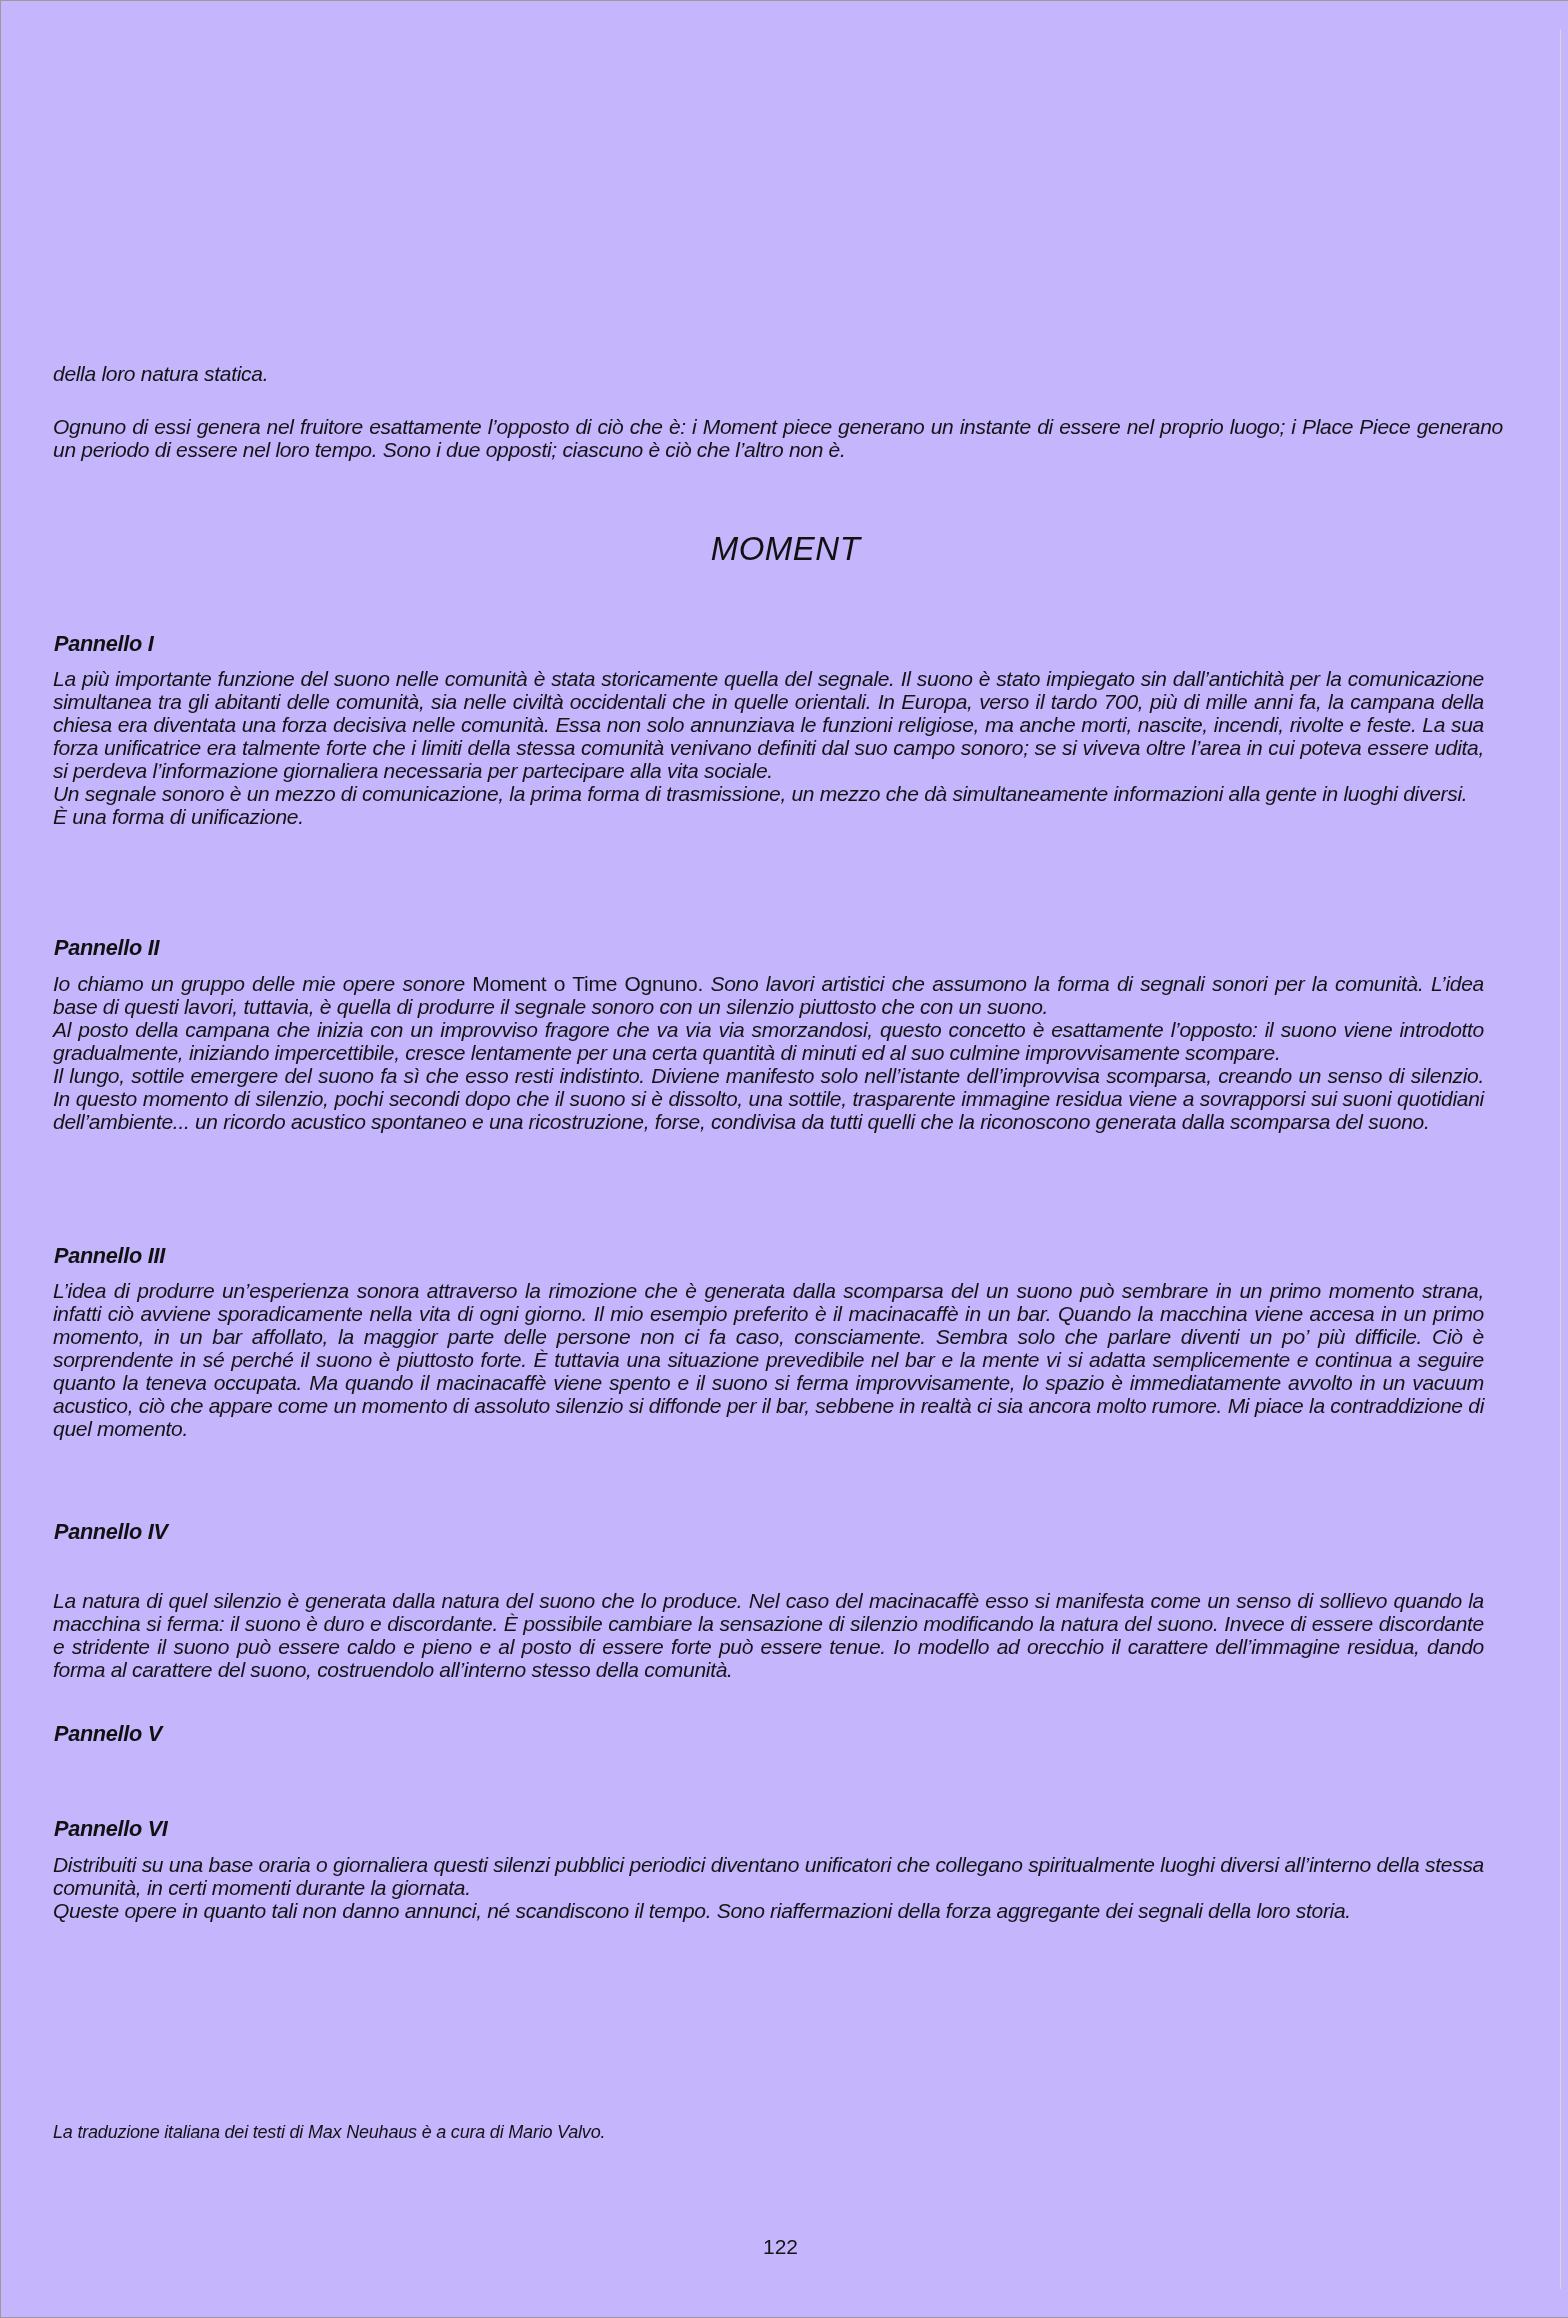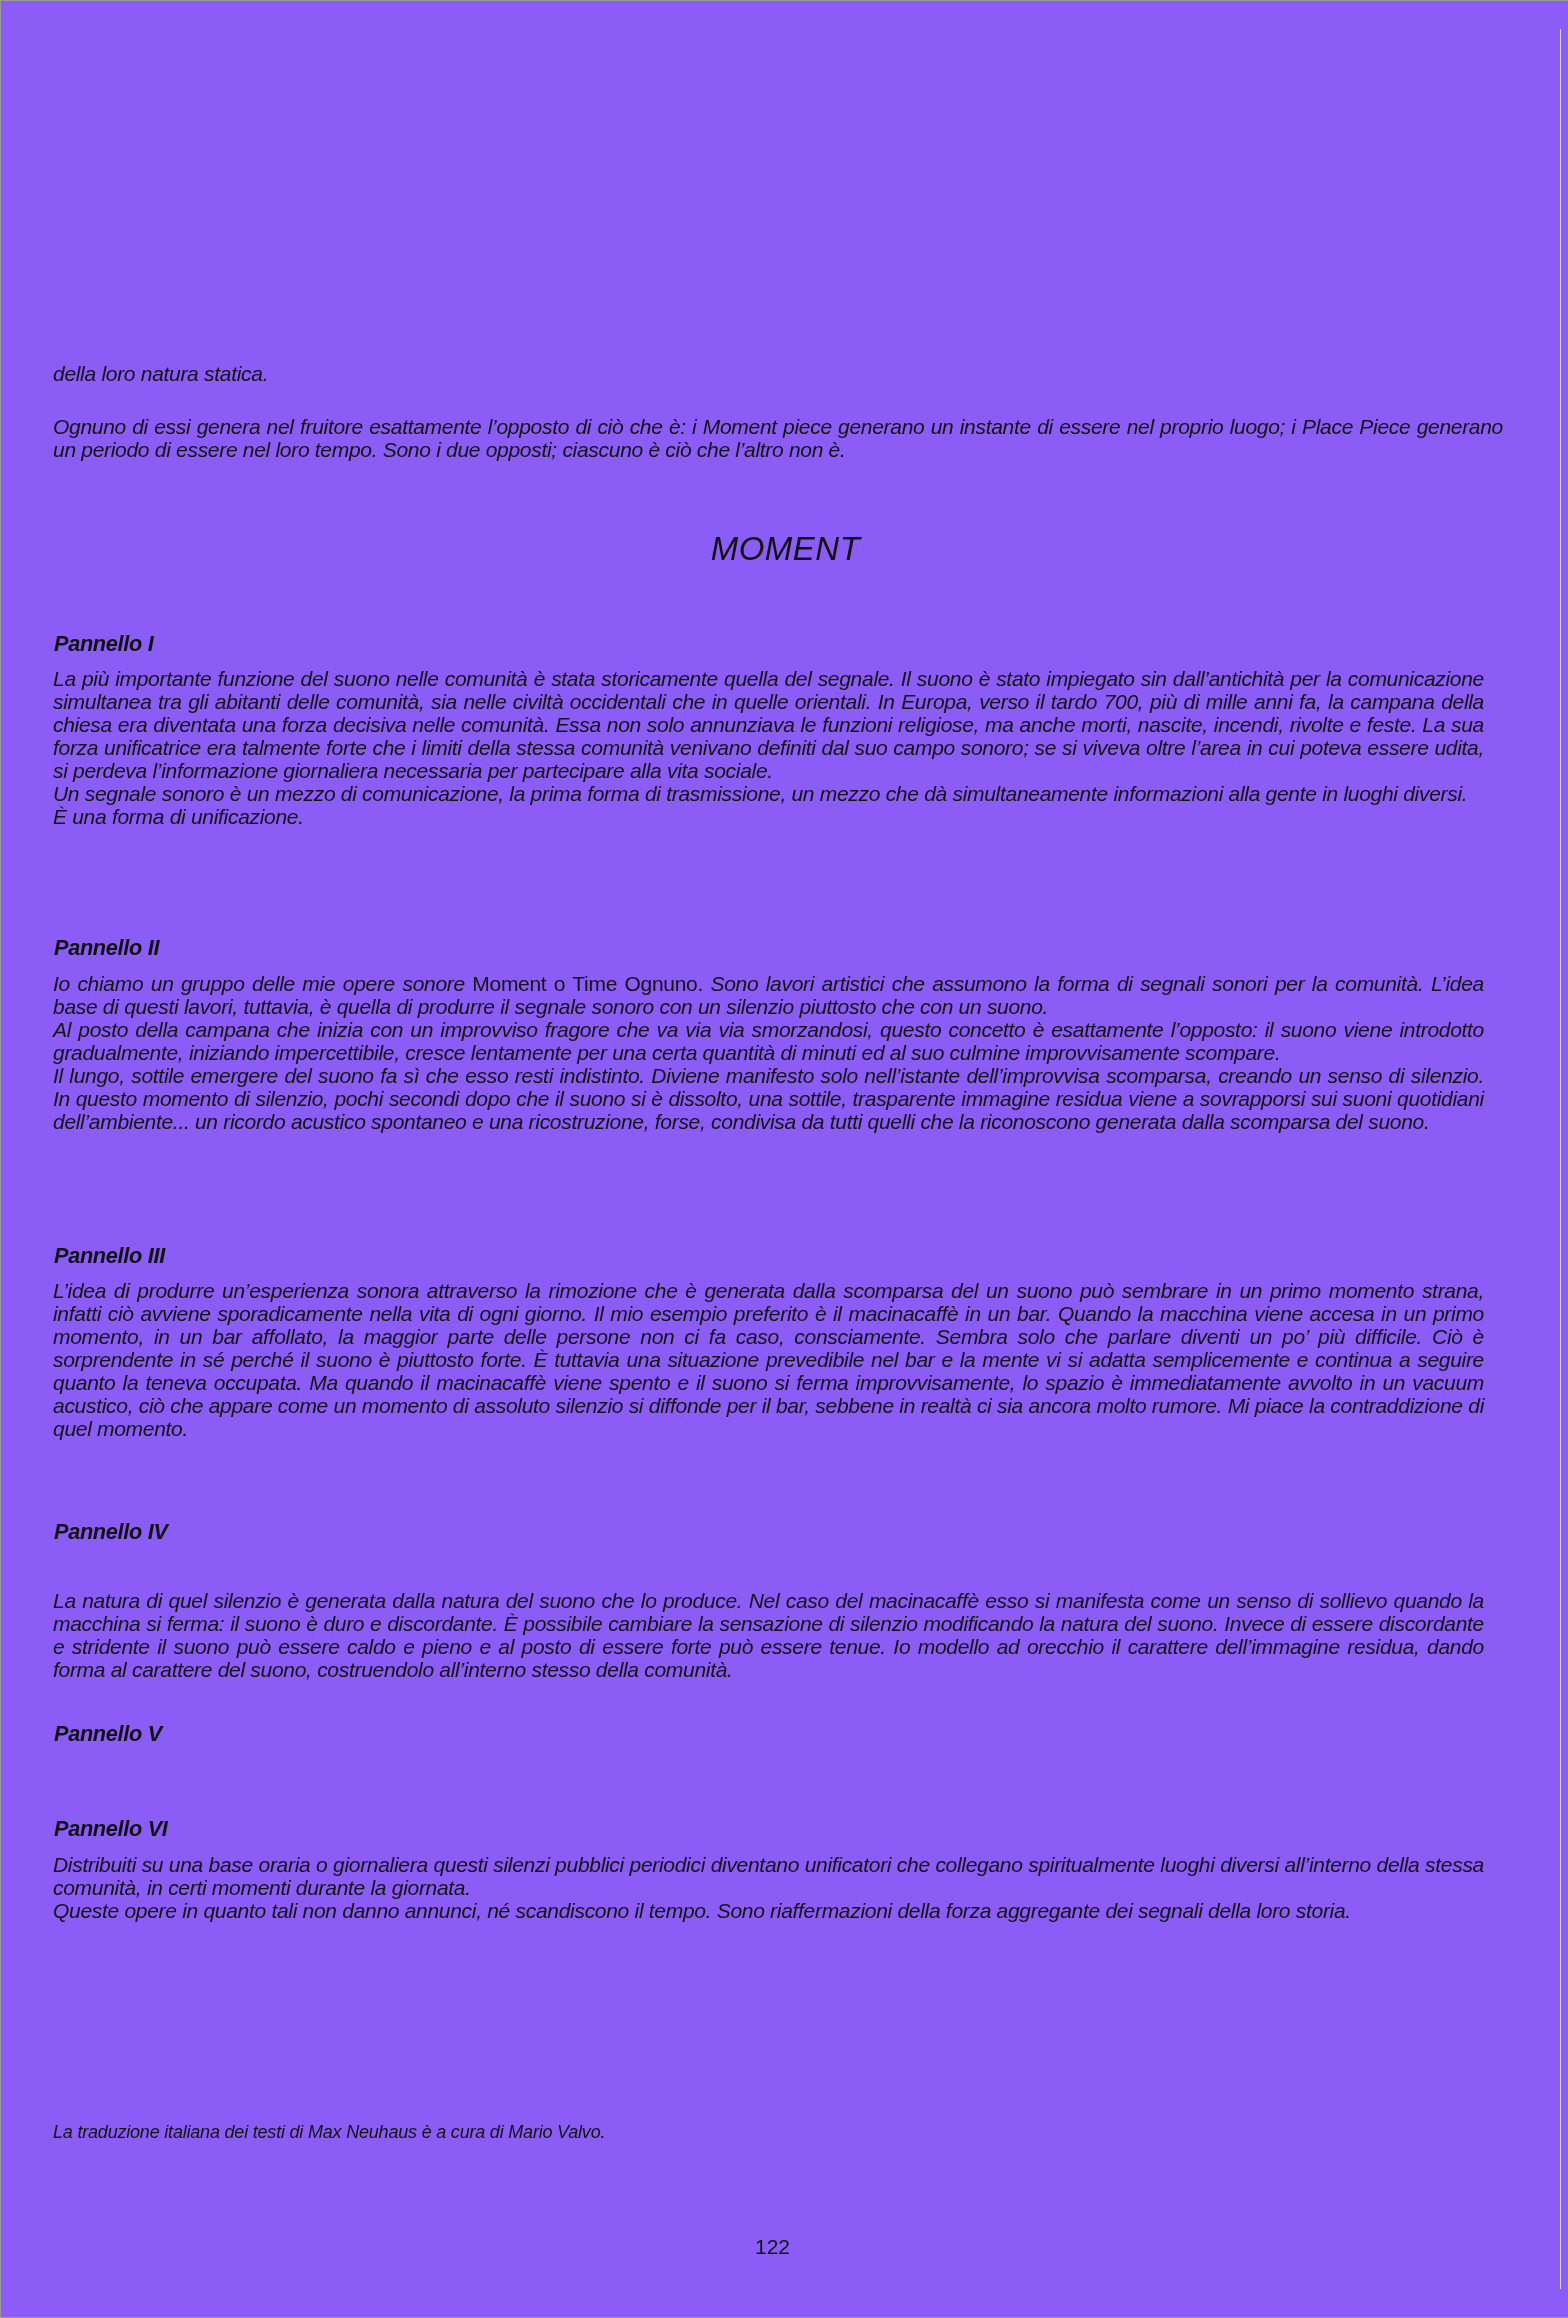--- a/index.html
+++ b/index.html
@@ -1,19 +1,19 @@
 <!DOCTYPE html>
 <html style="font-size:15px"><head>
   <meta charset="utf-8">
   <style>
     html, body { margin: 0; padding: 0; background: #ffffff; }
     body { width: 1569px; height: 2318px; position: relative; overflow: hidden; }
     .page {
       position: absolute; left: 0; top: 0; width: 1567px; height: 2316px;
-      background: #8b5cf6; border: 0.9px solid #9a9a9a;
+      background: #c4b5fd; border: 0.9px solid #9a9a9a;
     }
     .edge-right {
       position: absolute; right: 7.5px; top: 28px; width: 0.9px; height: 2260px;
       background: #d6d6d6;
     }
     .text {
       font-family: "Liberation Sans", sans-serif;
       font-style: italic;
       color: #141414;
       font-size: 21px;
@@ -33,21 +33,21 @@
       position: absolute; left: 53px;
       font-family: "Liberation Sans", sans-serif; font-style: italic; font-weight: bold;
       font-size: 21.7px; color: #111; letter-spacing: -0.3px;
     }
     .credit {
       position: absolute; left: 52px; top: 2121px;
       font-family: "Liberation Sans", sans-serif; font-style: italic;
       font-size: 18px; color: #141414; letter-spacing: -0.2px;
     }
     .pagenum {
-      position: absolute; left: 4px; width: 1535px; text-align: center; top: 2234px;
+      position: absolute; left: 12px; width: 1535px; text-align: center; top: 2234px;
       font-family: "Liberation Sans", sans-serif; font-size: 21px; color: #141414;
     }
     .upright { font-style: normal; }
   </style>
 </head>
 <body>
 
 <div class="page">
   <div class="edge-right"></div>
 

